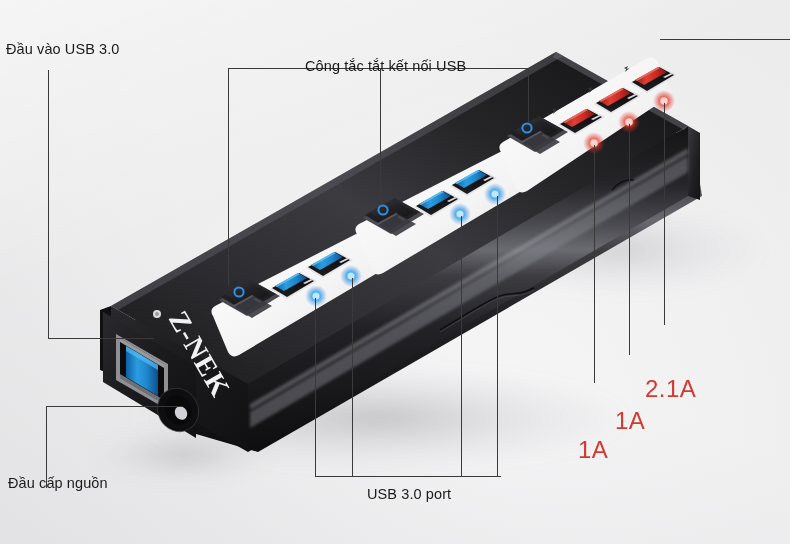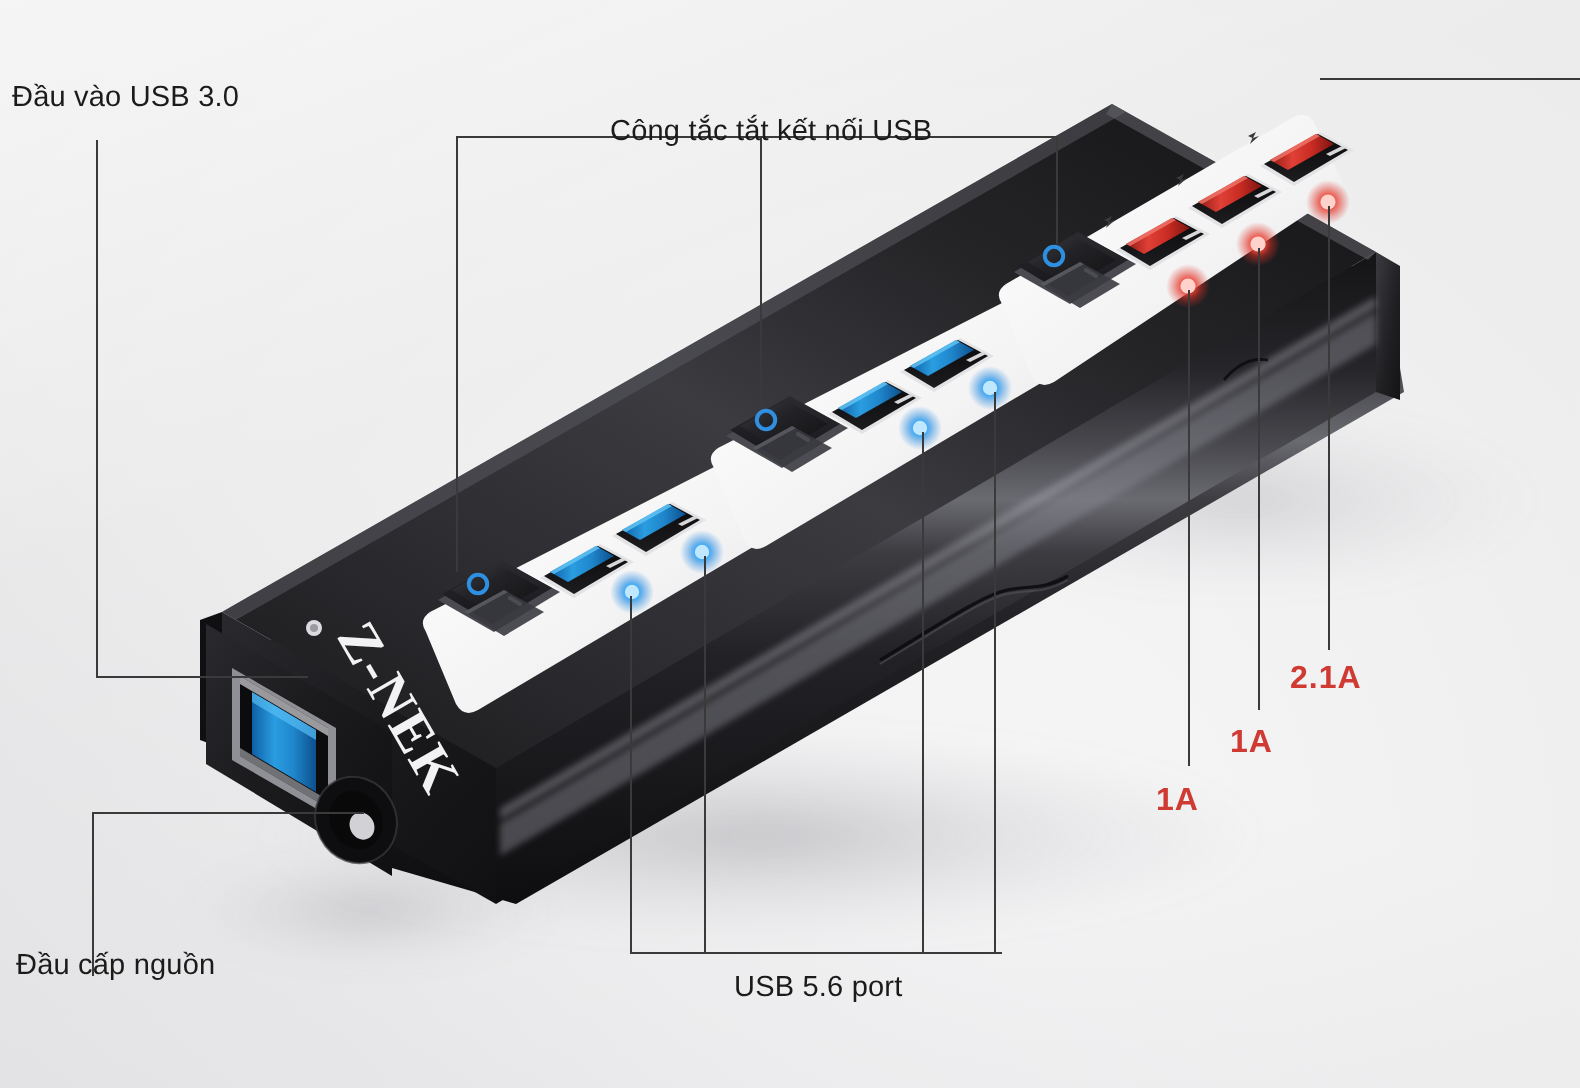--- a/index.html
+++ b/index.html
@@ -26,21 +26,21 @@
   
   .ln{position:absolute;background:#3a3a3a;}
   .lnh{height:1px;}
   .lnv{width:1px;}
 
   
   .lbl{
     position:absolute;color:#1b1b1b;font-size:14.5px;white-space:nowrap;
     letter-spacing:.1px;
   }
-  .lbl.amp{color:#cf3a33;font-size:16px;font-weight:700;letter-spacing:.5px;}
+  .lbl.amp{color:#cf3a33;font-size:24px;font-weight:400;letter-spacing:.5px;margin-top:44px;}
 
   
   #device{
     position:absolute;left:0;top:0;width:790px;height:544px;
     pointer-events:none;
   }
   #device svg{display:block;}
 </style>
 </head>
 <body>
@@ -337,21 +337,21 @@
   <div class="ln lnv" style="left:46px;  top:406px; height:82px;"></div>
 
   <div class="ln lnv" style="left:594px; top:145px; height:238px;"></div>
   <div class="ln lnv" style="left:629px; top:124px; height:231px;"></div>
   <div class="ln lnv" style="left:664px; top:103px; height:222px;"></div>
 
   <div class="lbl" style="left:6px;  top:41px;">Đầu vào USB 3.0</div>
 
   <div class="lbl" style="left:305px; top:28px;margin-top:30px;">Công tắc tắt kết nối USB</div>
 
-  <div class="lbl" style="left:367px; top:486px;">USB 5.6 port</div>
+  <div class="lbl" style="left:367px; top:486px;">USB 3.0 port</div>
 
   <div class="lbl" style="left:8px;  top:475px;">Đầu cấp nguồn</div>
 
   <div class="lbl amp" style="left:578px; top:392px;">1A</div>
 
   <div class="lbl amp" style="left:615px; top:363px;">1A</div>
 
   <div class="lbl amp" style="left:645px; top:331px;">2.1A</div>
 
 </div>

